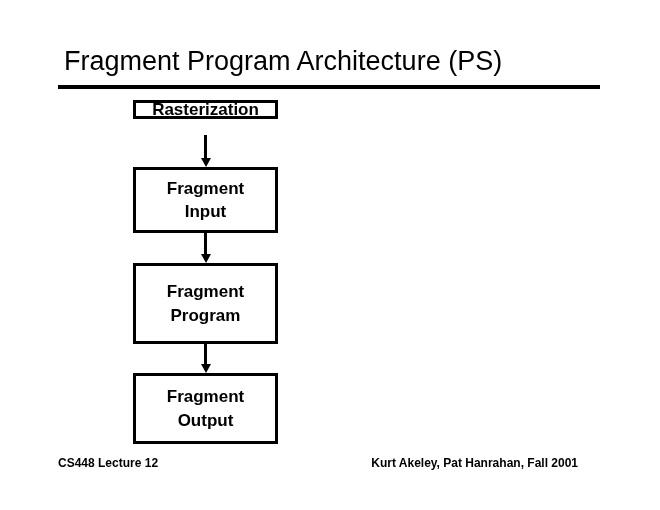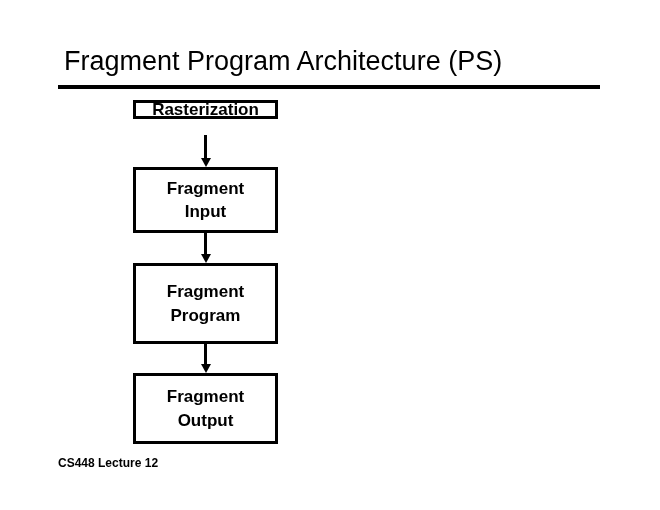--- a/index.html
+++ b/index.html
@@ -136,14 +136,15 @@
     <div class="head"></div>
   </div>
 
   <div class="flow-box box-fragment-output">
     <span>Fragment
 Output</span>
   </div>
 
   <div class="footer-left">CS448 Lecture 12</div>
 
+  <div class="footer-right">Kurt Akeley, Pat Hanrahan, Fall 2001</div>
 
 </div>
 
 </body></html>

